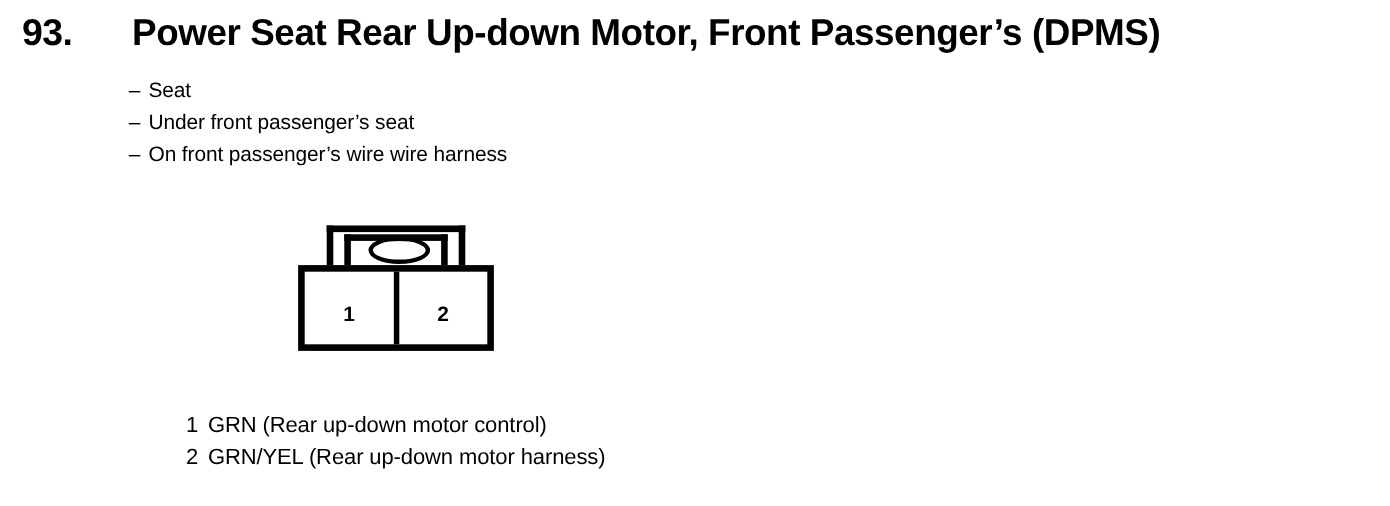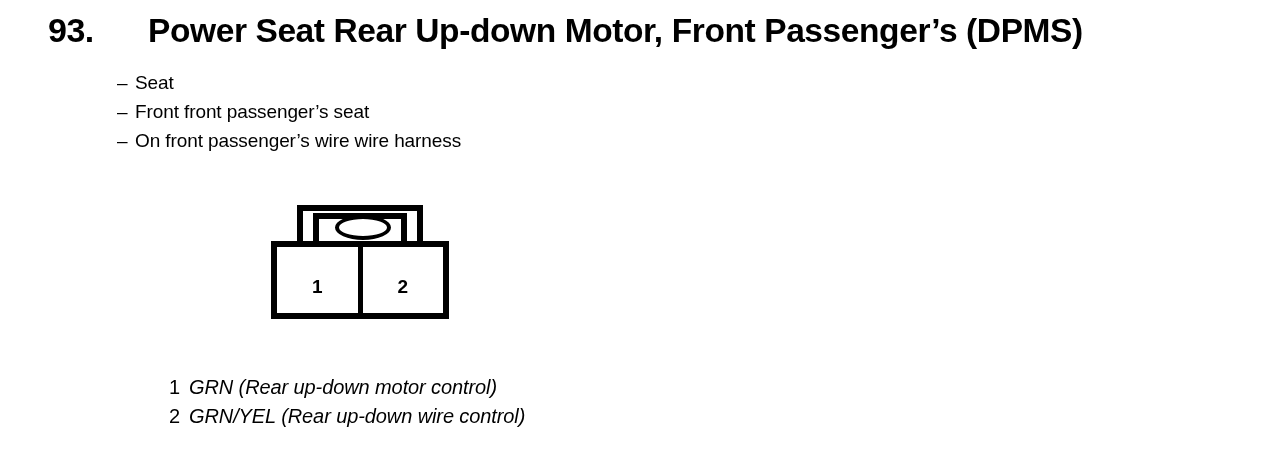--- a/index.html
+++ b/index.html
@@ -17,21 +17,20 @@
   }
 
   
   #title-row {
     position: absolute;
     left: 20px;
     top: 13px;
     display: flex;
     align-items: center;
     white-space: nowrap;
-    margin-left: 28px;
   }
   #entry-number {
     font-size: 34px;
     font-weight: bold;
     letter-spacing: -0.5px;
     line-height: 1;
     width: 100px;
   }
   #entry-title {
     font-size: 34px;
@@ -145,41 +144,40 @@
     font-size: 20px;
     line-height: 29px;
     white-space: nowrap;
   }
   .legend-pin {
     width: 20px;
     flex: none;
   }
   .legend-desc {
     letter-spacing: -0.1px;
-    font-style: italic;
   }
 </style>
 </head>
 <body>
 
 <div id="title-row">
   <span id="entry-number">93.</span>
   <span id="entry-title">Power Seat Rear Up-down Motor, Front Passenger’s (DPMS)</span>
 </div>
 
 <div id="attribute-list">
 
   <div class="attribute-item">
     <span class="attribute-dash">–</span>
     <span class="attribute-text">Seat</span>
   </div>
 
   <div class="attribute-item">
     <span class="attribute-dash">–</span>
-    <span class="attribute-text">Front front passenger’s seat</span>
+    <span class="attribute-text">Under front passenger’s seat</span>
   </div>
 
   <div class="attribute-item">
     <span class="attribute-dash">–</span>
     <span class="attribute-text">On front passenger’s wire wire harness</span>
   </div>
 
 </div>
 
 <div id="connector-diagram">
@@ -201,16 +199,16 @@
 
 <div id="pin-legend">
 
   <div class="legend-row">
     <span class="legend-pin">1</span>
     <span class="legend-desc">GRN (Rear up-down motor control)</span>
   </div>
 
   <div class="legend-row">
     <span class="legend-pin">2</span>
-    <span class="legend-desc">GRN/YEL (Rear up-down wire control)</span>
+    <span class="legend-desc">GRN/YEL (Rear up-down motor harness)</span>
   </div>
 
 </div>
 
 </body></html>

